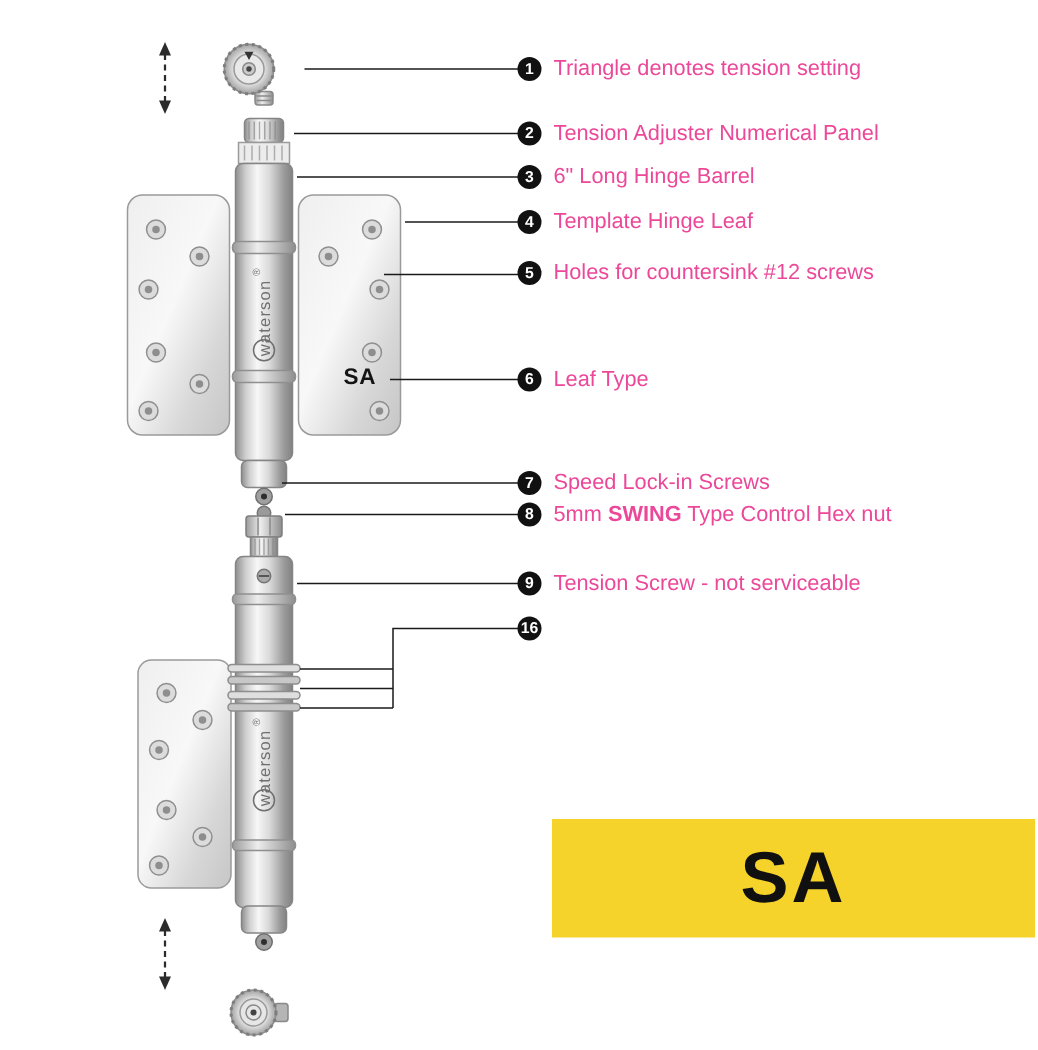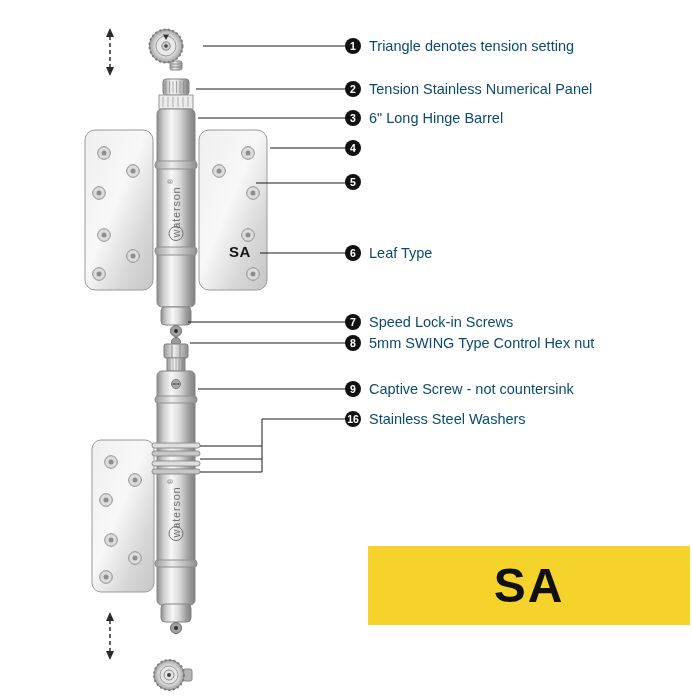--- a/index.html
+++ b/index.html
@@ -4,22 +4,22 @@
 <style>
   html,body{margin:0;padding:0;background:#fff;}
   .stage{position:relative;width:692px;height:700px;background:#fff;overflow:hidden;
          font-family:"Liberation Sans",sans-serif;}
   .diagram-svg{position:absolute;left:0;top:0;z-index:0;}
   svg text{font-family:"Liberation Sans",sans-serif;}
   .callout{position:absolute;left:345px;display:flex;align-items:center;gap:8px;height:18px;z-index:2;}
   .callout.multi{align-items:flex-start;height:auto;}
   .cnum{width:16px;height:16px;border-radius:50%;background:#111;color:#fff;font-size:10.5px;
         font-weight:bold;display:flex;align-items:center;justify-content:center;flex:0 0 16px;line-height:16px;}
-  .ctext{font-size:14.5px;color:#0c4a6e;line-height:17px;white-space:nowrap;}
-  .ctext b{font-weight:normal;margin-top:25px;}
+  .ctext{font-size:14.5px;color:#ec4899;line-height:17px;white-space:nowrap;}
+  .ctext b{font-weight:bold;margin-top:25px;}
   .sa-leaf{position:absolute;left:229px;top:243px;font-size:15px;font-weight:bold;color:#141414;
            letter-spacing:.5px;z-index:2;}
   .sa-box{position:absolute;left:368px;top:546px;width:322px;height:79px;display:flex;
           align-items:center;justify-content:center;z-index:2;background:#F5D32A;}
   .sa-box span{font-size:48px;font-weight:bold;color:#101010;letter-spacing:2px;}
 </style>
 </head>
 <body>
 
 <div class="stage">
@@ -205,54 +205,54 @@
   </svg>
 
   <div class="sa-leaf">SA</div>
 
   <div class="callout" style="top:37px">
     <span class="cnum">1</span>
     <span class="ctext">Triangle denotes tension setting</span>
   </div>
   <div class="callout" style="top:80px">
     <span class="cnum">2</span>
-    <span class="ctext">Tension Stainless Numerical Panel</span>
+    <span class="ctext">Tension Adjuster Numerical Panel</span>
   </div>
   <div class="callout" style="top:109px">
     <span class="cnum">3</span>
     <span class="ctext">6" Long Hinge Barrel</span>
   </div>
   <div class="callout" style="top:139px">
     <span class="cnum">4</span>
+    <span class="ctext">Template Hinge Leaf</span>
   </div>
   <div class="callout multi" style="top:174px">
     <span class="cnum">5</span>
     <span class="ctext">
-      <br>
+      <span>Holes for countersink #12 screws</span><br>
       <br>
     </span>
   </div>
   <div class="callout" style="top:244px">
     <span class="cnum">6</span>
     <span class="ctext">Leaf Type</span>
   </div>
   <div class="callout" style="top:313px">
     <span class="cnum">7</span>
     <span class="ctext">Speed Lock-in Screws</span>
   </div>
   <div class="callout" style="top:334px">
     <span class="cnum">8</span>
     <span class="ctext"><span>5mm </span><b>SWING</b><span> Type Control Hex nut</span></span>
   </div>
   <div class="callout" style="top:380px">
     <span class="cnum">9</span>
-    <span class="ctext">Captive Screw - not countersink</span>
+    <span class="ctext">Tension Screw - not serviceable</span>
   </div>
   <div class="callout" style="top:410px">
     <span class="cnum">16</span>
-    <span class="ctext">Stainless Steel Washers</span>
   </div>
 
   <div class="sa-box" style="background: rgb(245, 211, 42);">
     <span>SA</span>
   </div>
 
 </div>
 
 </body></html>

